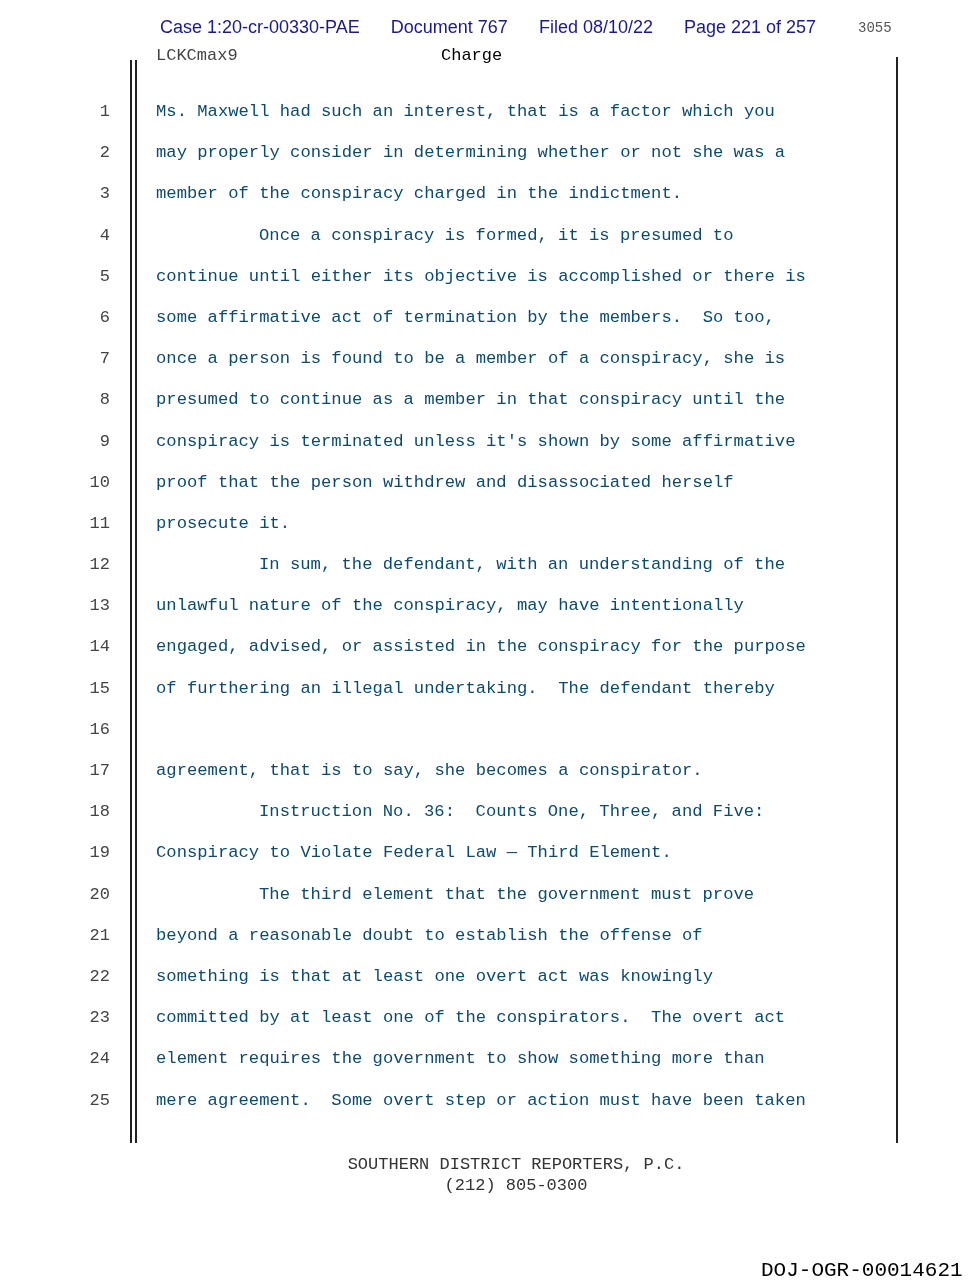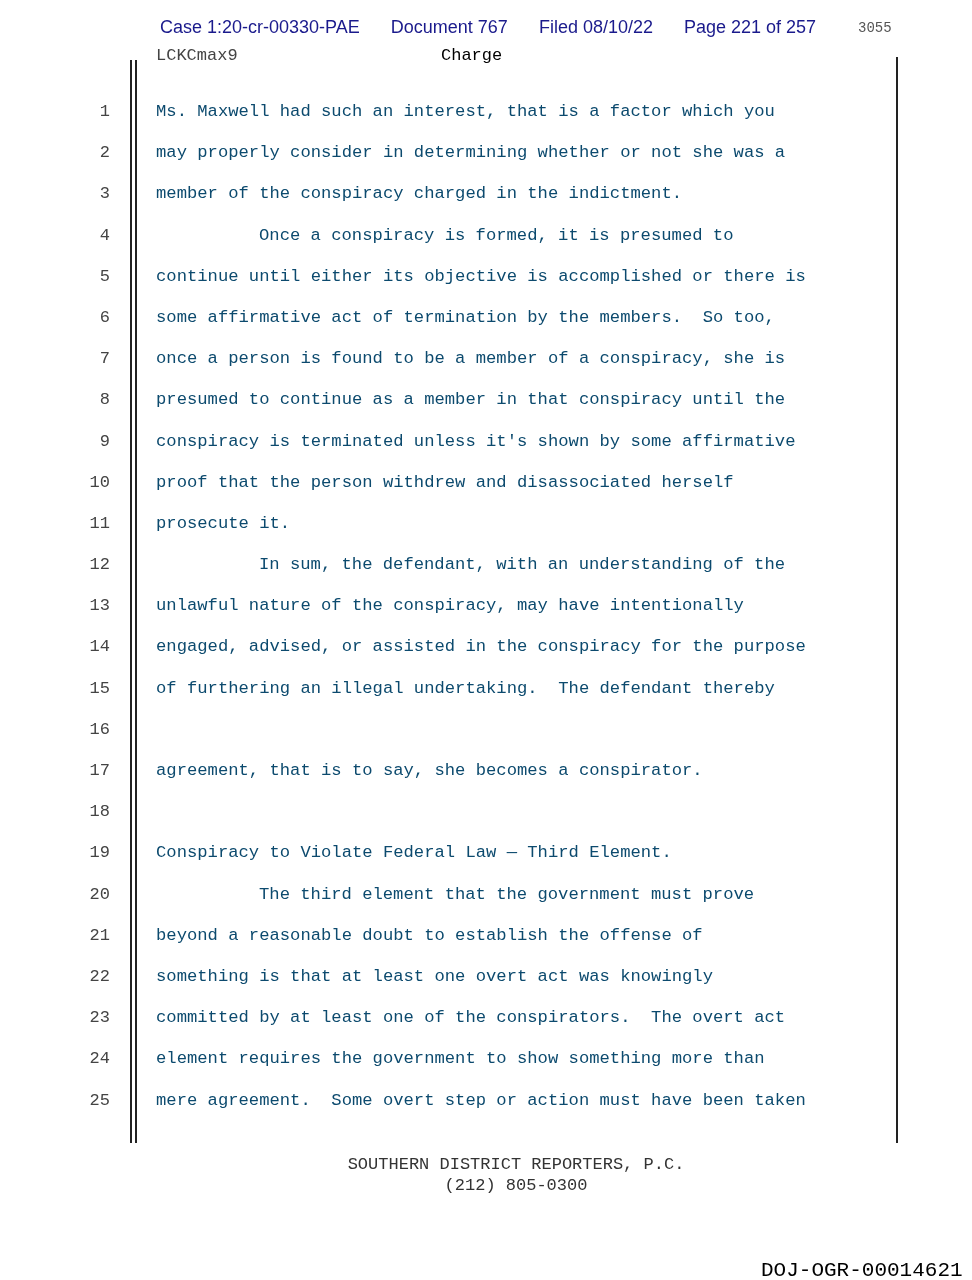--- a/index.html
+++ b/index.html
@@ -188,20 +188,21 @@
     </div>
     <div class="line">
       <span class="num">16</span>
     </div>
     <div class="line">
       <span class="num">17</span>
       <span class="text">agreement, that is to say, she becomes a conspirator.</span>
     </div>
     <div class="line">
       <span class="num">18</span>
+      <span class="text indent">Instruction No. 36:  Counts One, Three, and Five:</span>
     </div>
     <div class="line">
       <span class="num">19</span>
       <span class="text">Conspiracy to Violate Federal Law — Third Element.</span>
     </div>
     <div class="line">
       <span class="num">20</span>
       <span class="text indent">The third element that the government must prove</span>
     </div>
     <div class="line">

